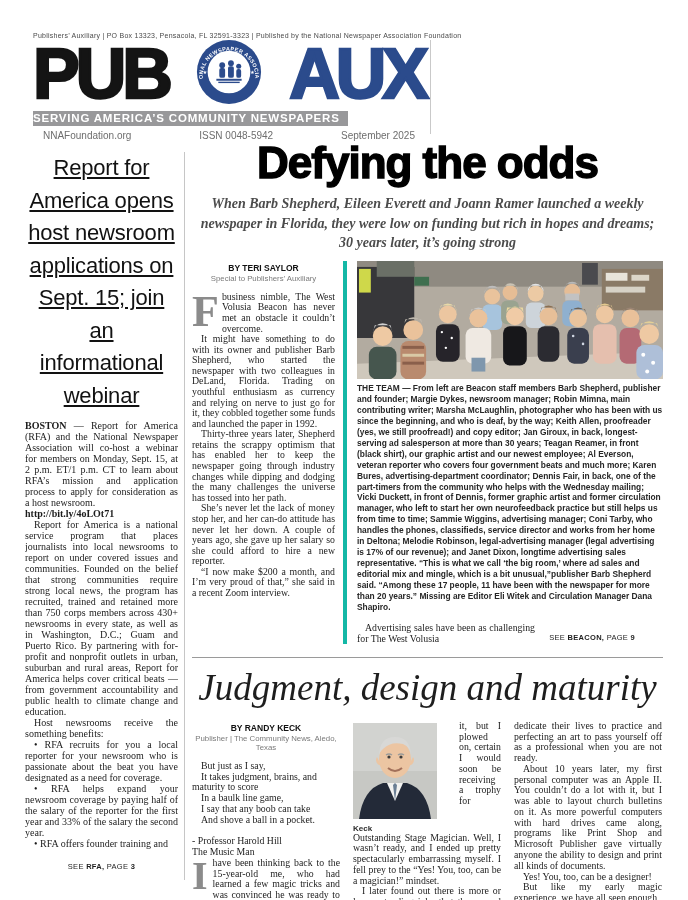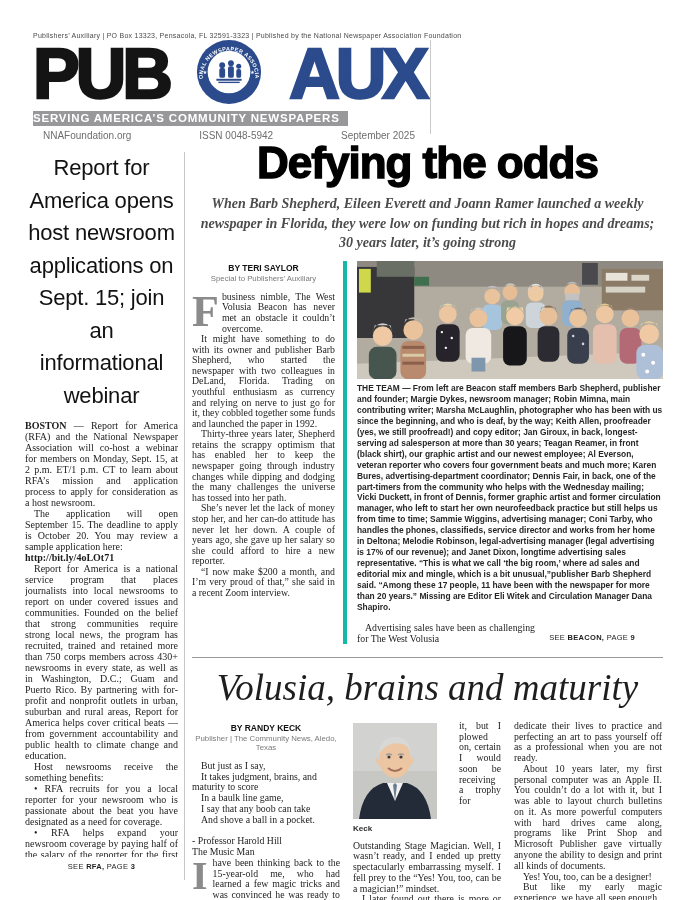--- a/index.html
+++ b/index.html
@@ -24,21 +24,21 @@
             padding:0 10px;box-sizing:border-box;}
   .header-vline{position:absolute;left:430px;top:40px;width:1px;height:94px;background:#c9c9c9;}
 
   
   .v-divider{position:absolute;left:184px;top:152px;width:1px;height:728px;background:#c6c6c6;}
   .sidebar{position:absolute;left:25px;top:152px;width:153px;height:705px;overflow:hidden;}
   .main{position:absolute;left:192px;top:141px;width:471px;}
 
   
   .side-head{font:22px/1.48 "Liberation Sans",sans-serif;font-weight:normal;margin:0;
-             text-align:center;color:#121212;letter-spacing:-.2px;}
+             text-align:center;color:#121212;letter-spacing:-.2px;text-decoration:underline;}
   .side-body{margin-top:8px;font-size:10px;line-height:1.1;text-align:justify;}
   .para{margin:0;text-indent:9px;}
   .para.noindent{text-indent:0;}
   .bold-link{font-weight:bold;text-indent:0;word-break:break-all;}
   .jump{font:7.5px "Liberation Sans",sans-serif;color:#1d1d1d;letter-spacing:.3px;text-align:center;}
   .jump b{font-weight:bold;}
   .side-jump{position:absolute;left:25px;top:862px;width:153px;}
 
   
   .h1{font-family:"Liberation Sans",sans-serif;font-weight:bold;font-size:44px;line-height:1;
@@ -65,21 +65,21 @@
   .rule{border:none;border-top:1px solid #9a9a9a;margin:13px 0 0;}
   .h2{font-family:"Liberation Serif",serif;font-style:italic;font-weight:normal;font-size:37px;
       line-height:1.1;text-align:center;color:#1e1e1e;margin:10px 0 12px;}
   .story2{display:flex;gap:13px;}
   .s2col{width:148px;flex:0 0 auto;font-size:9.8px;line-height:1.1;text-align:justify;}
   .poem{margin:6px 0 0;}
   .poem-line{text-indent:9px;text-align:left;}
   .attrib{margin-top:11px;text-align:left;}
   .s2col .para{margin-top:0;}
   .drop-para{margin-top:12px;}
-  .keck-wrap{float:left;width:100px;margin:2px 6px 8px 0;}
+  .keck-wrap{float:left;width:100px;margin:2px 6px 0 0;}
   .keck-cap{font:bold 8px "Liberation Sans",sans-serif;color:#2a2a2a;margin-top:2px;}
 </style>
 </head>
 <body>
 
 <div class="page">
 
   <div class="topline">Publishers’ Auxiliary  |  PO Box 13323, Pensacola, FL 32591-3323  |  Published by the National Newspaper Association Foundation</div>
 
   <div class="logo-row">
@@ -123,21 +123,20 @@
     <span>September 2025</span>
   </div>
   <div class="header-vline"></div>
 
   <div class="v-divider"></div>
 
   <div class="sidebar">
     <h2 class="side-head">Report for America opens host newsroom applications on Sept. 15; join an informational webinar</h2>
     <div class="side-body">
       <p class="para noindent"><b>BOSTON</b> <span>— Report for America (RFA) and the National Newspaper Association will co-host a webinar for members on Monday, Sept. 15, at 2 p.m. ET/1 p.m. CT to learn about RFA’s mission and application process to apply for consideration as a host newsroom.</span></p>
-      <p class="para">The application will open September 15.  The deadline to apply is October 20.  You may review a sample application here:</p>
       <p class="para bold-link">http://bit.ly/4oLOt71</p>
       <p class="para">Report for America is a national service program that places journalists into local newsrooms to report on under covered issues and communities.  Founded on the belief that strong communities require strong local news, the program has recruited, trained and retained more than 750 corps members across 430+ newsrooms in every state, as well as in Washington, D.C.; Guam and Puerto Rico. By partnering with for-profit and nonprofit outlets in urban, suburban and rural areas, Report for America helps cover critical beats — from government accountability and public health to climate change and education.</p>
       <p class="para">Host newsrooms receive the something benefits:</p>
       <p class="para">• RFA recruits for you a local reporter for your newsroom who is passionate about the beat you have designated as a need for coverage.</p>
       <p class="para">• RFA helps expand your newsroom coverage by paying half of the salary of the reporter for the first year and 33% of the salary the second year.</p>
       <p class="para">• RFA offers founder training and</p>
     </div>
   </div>
   <div class="jump side-jump">
     <span>SEE</span> <b>RFA,</b>
@@ -245,21 +244,21 @@
           <div class="cont-text">Advertising sales have been as challenging for The West Volusia</div>
           <div class="jump">
             <span>SEE</span> <b>BEACON,</b>
             <span>PAGE</span> <b>9</b>
           </div>
         </div>
       </div>
     </div>
 
     <hr class="rule">
-    <h2 class="h2">Volusia, brains and maturity</h2>
+    <h2 class="h2">Judgment, design and maturity</h2>
 
     <div class="story2">
 
       <div class="s2col">
         <div class="byline">BY RANDY KECK</div>
         <div class="byline-sub">Publisher | The Community News, Aledo, Texas</div>
         <div class="poem">
           <div class="poem-line">But just as I say,</div>
           <div class="poem-line">It takes judgment, brains, and maturity to score</div>
           <div class="poem-line">In a baulk line game,</div>

